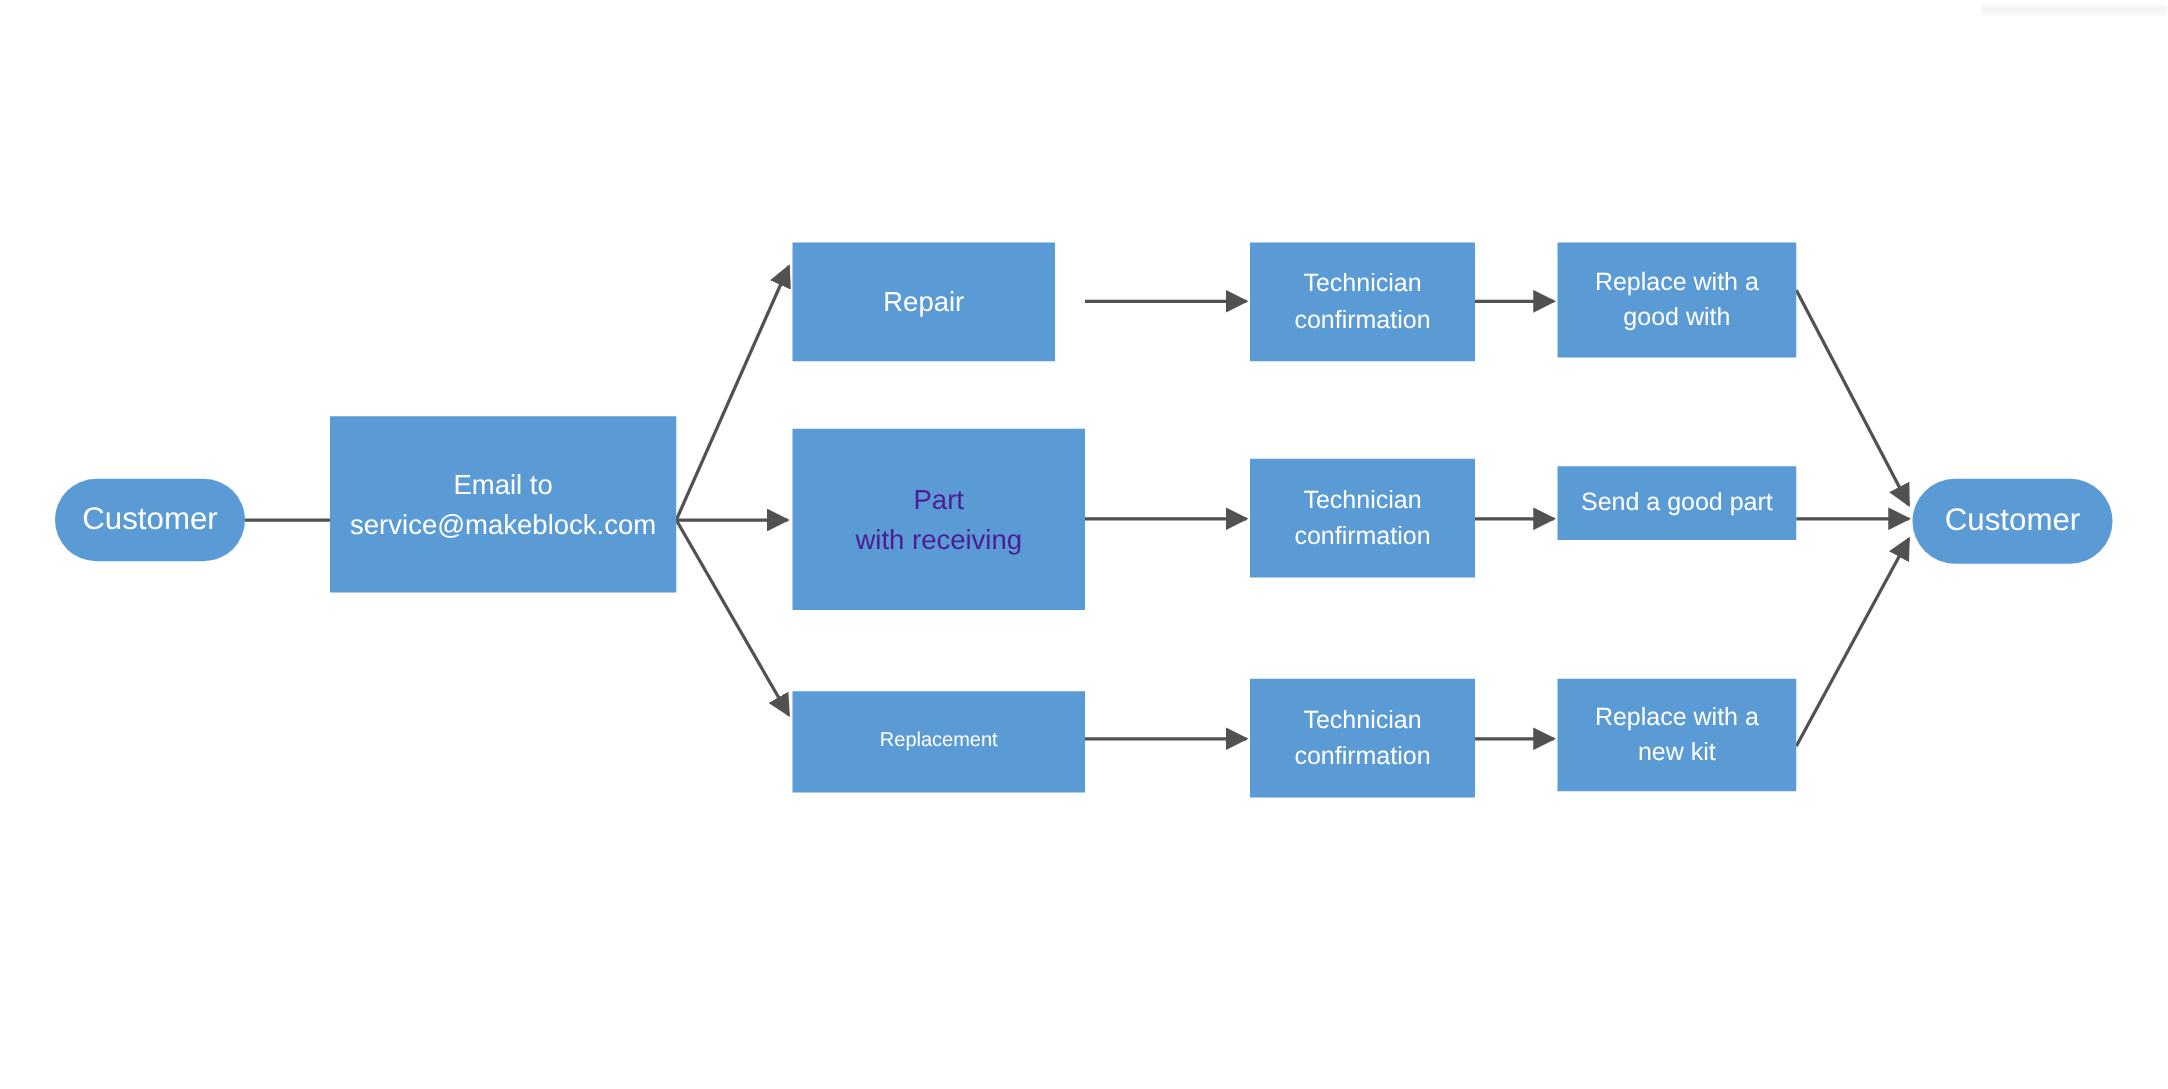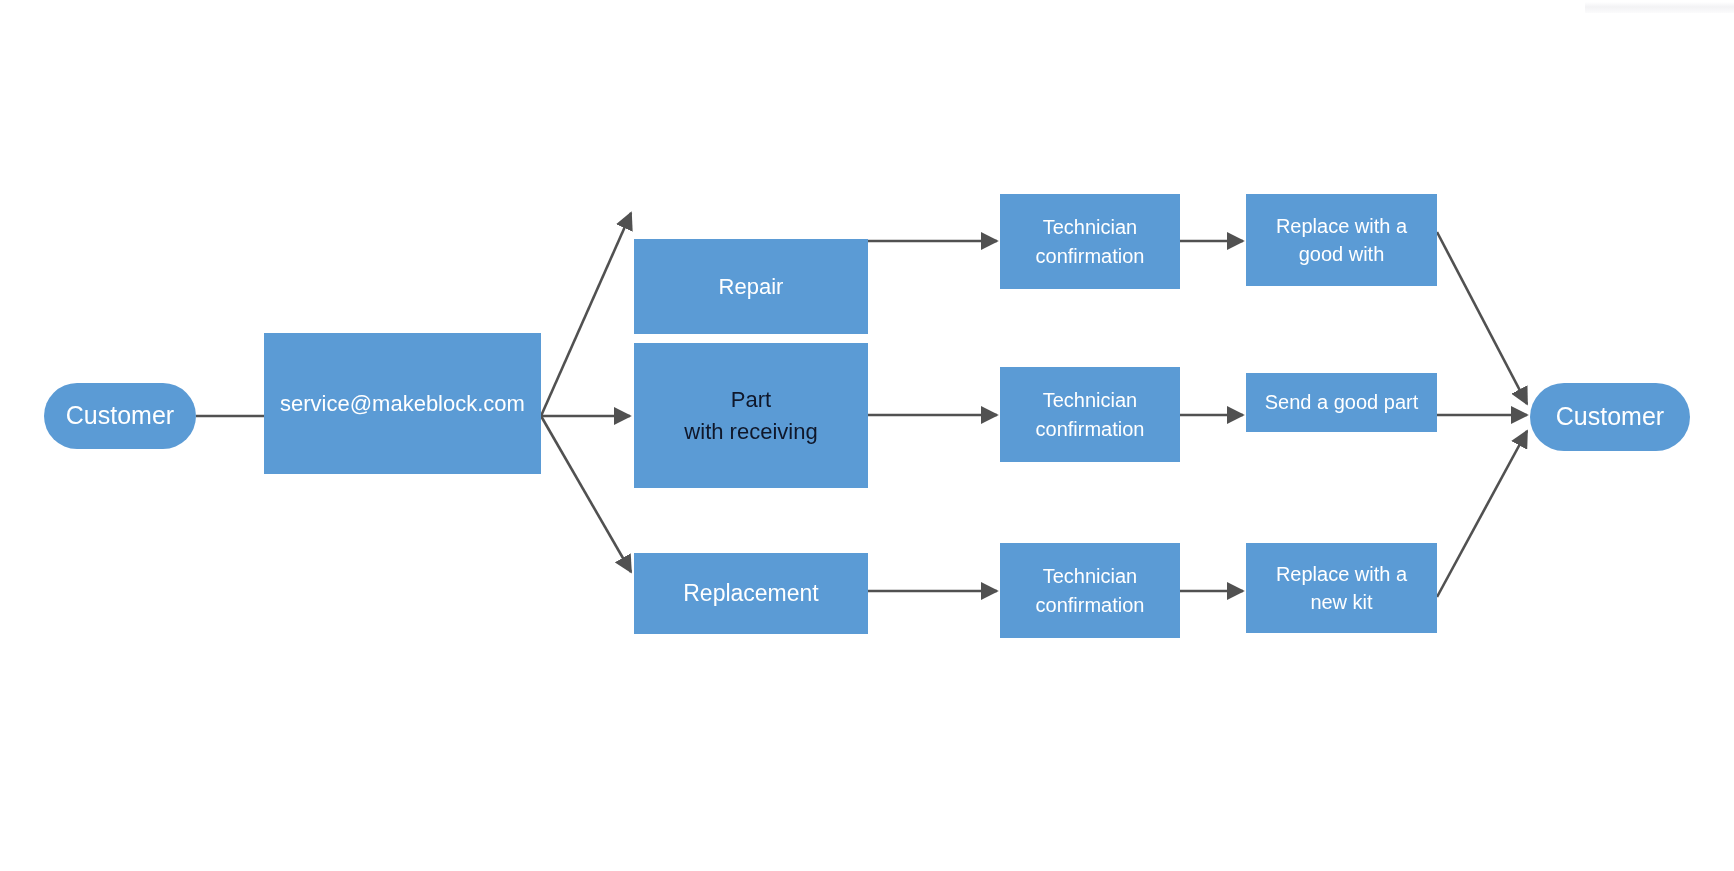--- a/index.html
+++ b/index.html
@@ -97,35 +97,36 @@
   </svg>
 
   <div id="nodes-layer">
       <div class="node pill" style="left: 44px; top: 383px; width: 152px; height: 66px; font-size: 25px; background: rgb(91, 155, 213); color: rgb(255, 255, 255);">
         <span class="lines">
           <span class="line">Customer</span>
         </span>
       </div>
       <div class="node" style="left: 264px; top: 333px; width: 277px; height: 141px; font-size: 22px; background: rgb(91, 155, 213); color: rgb(255, 255, 255);">
         <span class="lines">
+          <span class="line">Email to</span>
           <span class="line link">service@makeblock.com</span>
         </span>
       </div>
-      <div class="node" style="left: 634px; top: 194px; width: 234px; height: 95px; font-size: 22px; background: rgb(91, 155, 213); color: rgb(255, 255, 255); margin-top: 45px;">
+      <div class="node" style="left: 634px; top: 194px; width: 210px; height: 95px; font-size: 22px; background: rgb(91, 155, 213); color: rgb(255, 255, 255);">
         <span class="lines">
           <span class="line">Repair</span>
         </span>
       </div>
-      <div class="node" style="left: 634px; top: 343px; width: 234px; height: 145px; font-size: 22px; background: rgb(91, 155, 213); color: #0f172a;">
+      <div class="node" style="left: 634px; top: 343px; width: 234px; height: 145px; font-size: 22px; background: rgb(91, 155, 213); color: #4c1d95;">
         <span class="lines">
           <span class="line">Part</span>
           <span class="line">with receiving</span>
         </span>
       </div>
-      <div class="node" style="left: 634px; top: 553px; width: 234px; height: 81px; font-size: 23px; background: rgb(91, 155, 213); color: rgb(255, 255, 255);">
+      <div class="node" style="left: 634px; top: 553px; width: 234px; height: 81px; font-size: 16px; background: rgb(91, 155, 213); color: rgb(255, 255, 255);">
         <span class="lines">
           <span class="line">Replacement</span>
         </span>
       </div>
       <div class="node" style="left: 1000px; top: 194px; width: 180px; height: 95px; font-size: 20px; background: rgb(91, 155, 213); color: rgb(255, 255, 255);">
         <span class="lines">
           <span class="line">Technician</span>
           <span class="line">confirmation</span>
         </span>
       </div>

